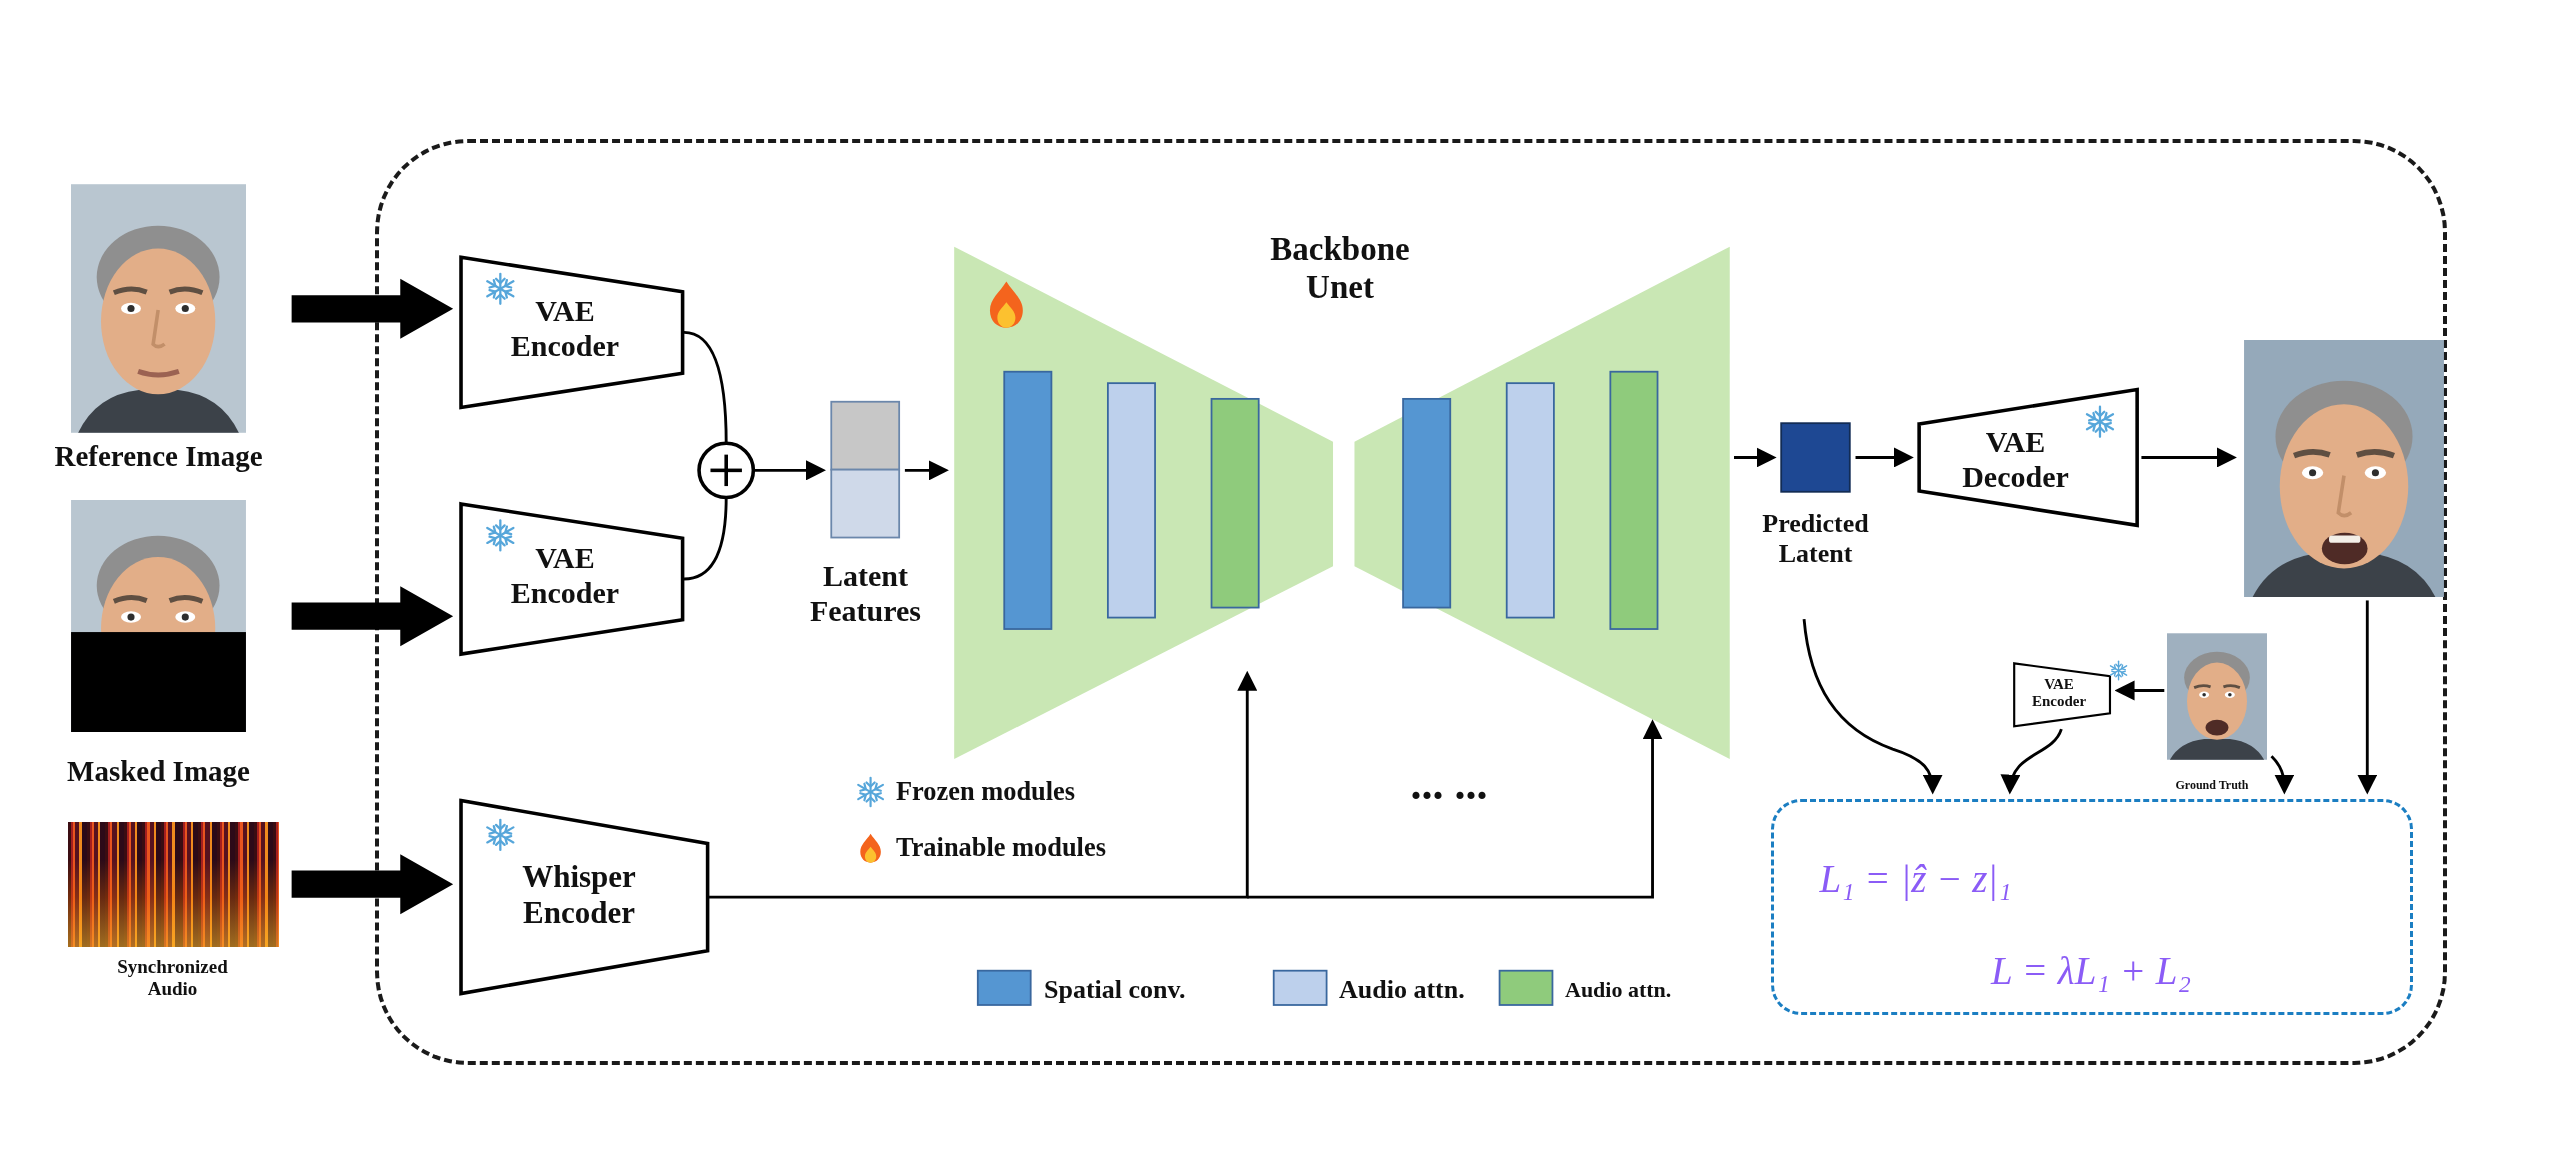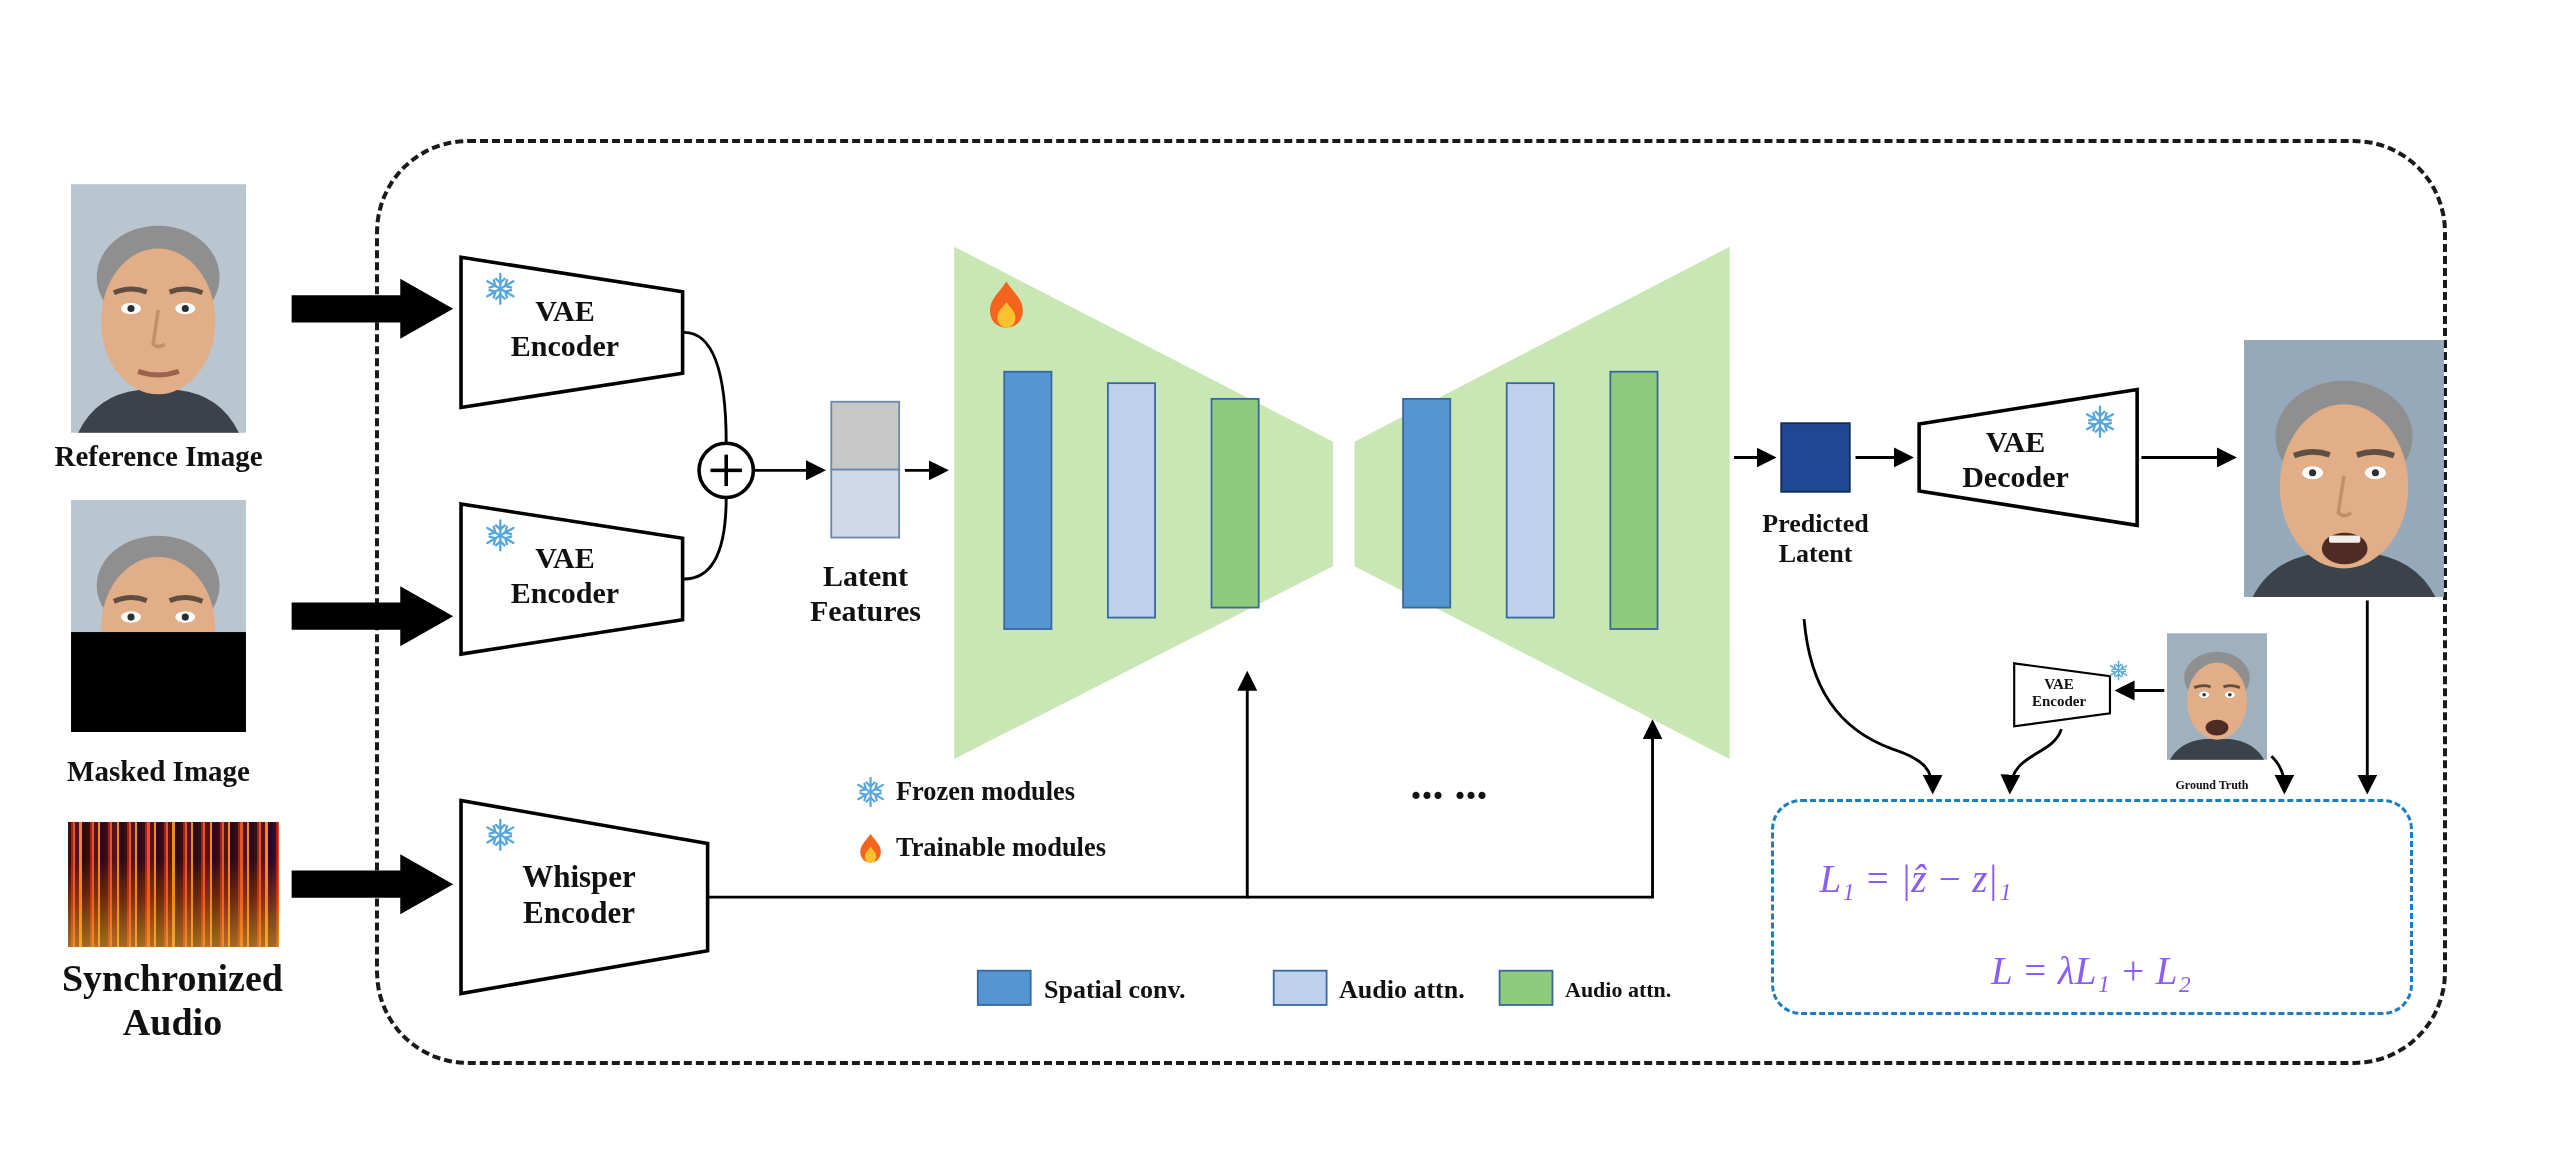--- a/index.html
+++ b/index.html
@@ -178,32 +178,34 @@
     <use href="#snowflake" transform="translate(700,1168)"></use>
     <use href="#snowflake" transform="translate(2938,590)"></use>
     <use href="#snowflake" transform="translate(2964,938) scale(0.62)"></use>
     <use href="#snowflake" transform="translate(1218,1108) scale(0.95)"></use>
     <use href="#flame" transform="translate(1408,425) scale(1.15)"></use>
     <use href="#flame" transform="translate(1218,1186) scale(0.72)"></use>
   </svg>
 
   <div class="lbl" style="left:37px;top:440px;width:243px;font-size:29px;">Reference Image</div>
   <div class="lbl" style="left:37px;top:755px;width:243px;font-size:29px;">Masked Image</div>
-  <div class="lbl" style="left:51px;top:956px;width:243px;font-size:38px;">Synchronized
+  <div class="lbl" style="left:51px;top:956px;width:243px;font-size:19px;">Synchronized
 Audio</div>
 
   <div class="lbl" style="left:465px;top:294px;width:200px;font-size:30px;">VAE
 Encoder</div>
   <div class="lbl" style="left:465px;top:541px;width:200px;font-size:30px;">VAE
 Encoder</div>
   <div class="lbl" style="left:468px;top:859px;width:222px;font-size:31px;">Whisper
 Encoder</div>
 
   <div class="lbl" style="left:776px;top:559px;width:179px;font-size:30px;">Latent
 Features</div>
+  <div class="lbl" style="left:1208px;top:230px;width:264px;font-size:33px;">Backbone
+Unet</div>
   <div class="lbl" style="left:1342px;top:759px;width:214px;font-size:44px;">... ...</div>
 
   <div class="lbl left" style="left:896px;top:776px;width:300px;font-size:26.4px;line-height:31px;">Frozen modules</div>
   <div class="lbl left" style="left:896px;top:832px;width:314px;font-size:26.4px;line-height:31px;">Trainable modules</div>
 
   <div class="lbl left" style="left:1044px;top:974px;width:214px;font-size:26px;line-height:31px;">Spatial conv.</div>
   <div class="lbl left" style="left:1339px;top:974px;width:179px;font-size:26px;line-height:31px;">Audio attn.</div>
   <div class="lbl left" style="left:1565px;top:974px;width:200px;font-size:22px;line-height:31px;">Audio attn.</div>
 
   <div class="lbl" style="left:1719px;top:509px;width:193px;font-size:26px;">Predicted

